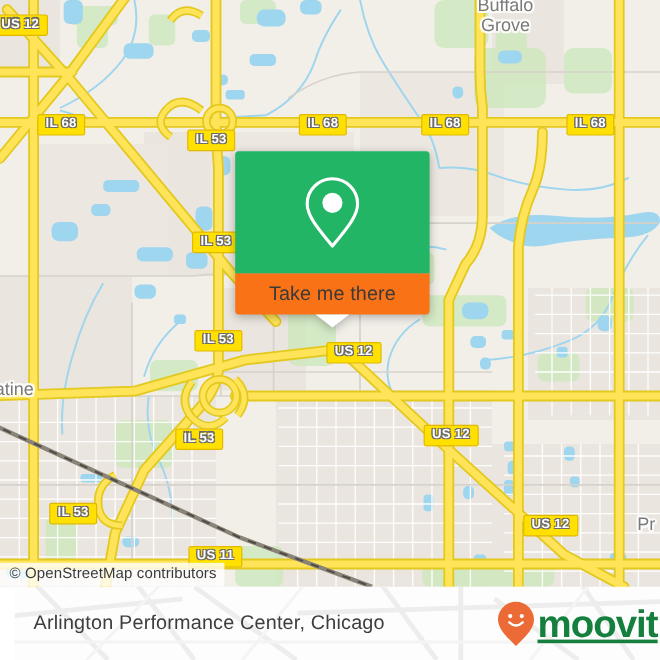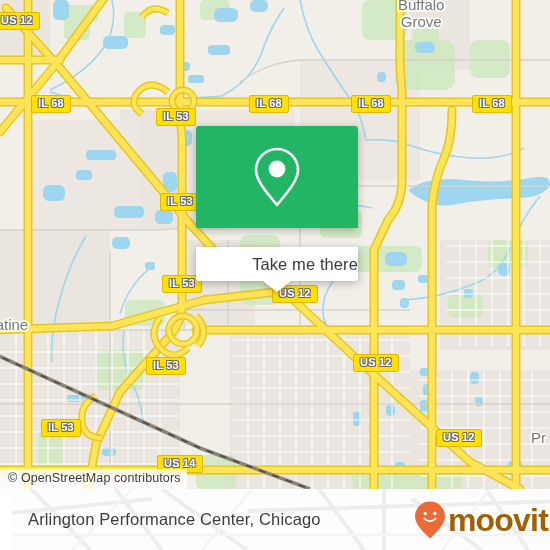--- a/index.html
+++ b/index.html
@@ -99,26 +99,25 @@
     height: 102px;
     background: #22b566;
     border-radius: 3px 3px 0 0;
     display: flex;
     align-items: center;
     justify-content: center;
   }
   .callout-foot {
     position: relative;
     height: 34px;
-    background: #ffffff;
+    background: #f97316;
     border-radius: 0 0 3px 3px;
     display: flex;
     align-items: center;
-    justify-content: flex-end;
-    margin-top: 19px;
+    justify-content: center;
   }
   .callout-label {
     color: #3a3a3a;
     font-size: 16.5px;
     letter-spacing: 0.1px;
   }
   .callout-tail {
     position: absolute;
     left: 50%;
     bottom: -11px;
@@ -160,25 +159,26 @@
     font-size: 16.5px;
     letter-spacing: 0.15px;
     white-space: nowrap;
   }
   .brand {
     display: flex;
     align-items: center;
     gap: 1px;
   }
   .brand-wordmark {
-    color: #a16207;
+    color: #15803d;
     font-size: 32px;
     font-weight: bold;
     letter-spacing: -0.8px;
     line-height: 32px;
+    text-decoration: underline;
   }
 </style>
 </head>
 <body>
 
 <div id="app">
 
   <div class="map">
 
     <svg class="map-canvas" viewBox="0 0 550 489" preserveAspectRatio="none">
@@ -393,21 +393,21 @@
         <div class="shield" style="left: 351px; top: 95px;">IL 68</div>
         <div class="shield" style="left: 472px; top: 95px;">IL 68</div>
         <div class="shield" style="left: 156px; top: 108px;">IL 53</div>
         <div class="shield" style="left: 160px; top: 193px;">IL 53</div>
         <div class="shield" style="left: 162px; top: 275px;">IL 53</div>
         <div class="shield" style="left: 272px; top: 285px;">US 12</div>
         <div class="shield" style="left: 146px; top: 357px;">IL 53</div>
         <div class="shield" style="left: 353px; top: 354px;">US 12</div>
         <div class="shield" style="left: 41px; top: 419px;">IL 53</div>
         <div class="shield" style="left: 436px; top: 429px;">US 12</div>
-        <div class="shield" style="left: 157px; top: 455px;">US 14</div>
+        <div class="shield" style="left: 157px; top: 455px;">US 11</div>
       </div>
 
     <div id="place-layer">
         <div class="placename" style="left: 398px; top: -4px;">Buffalo<br>Grove</div>
         <div class="placename" style="left: -16px; top: 316px;">alatine</div>
         <div class="placename" style="left: 531px; top: 429px;">Pr</div>
       </div>
 
     <div class="callout">
       <div class="callout-head">

